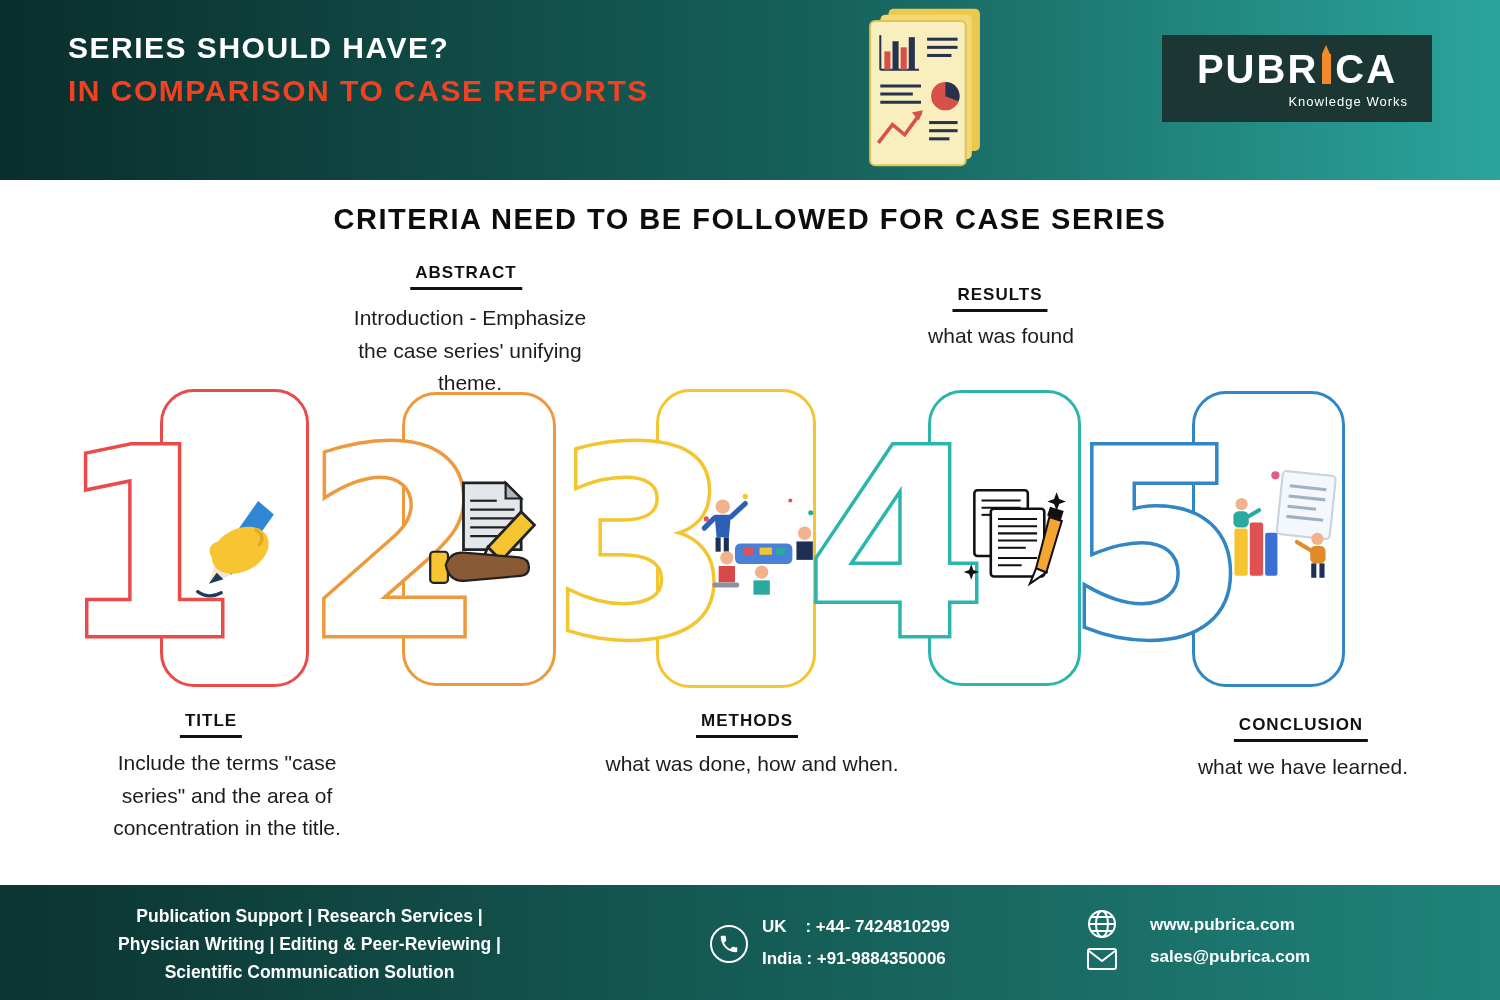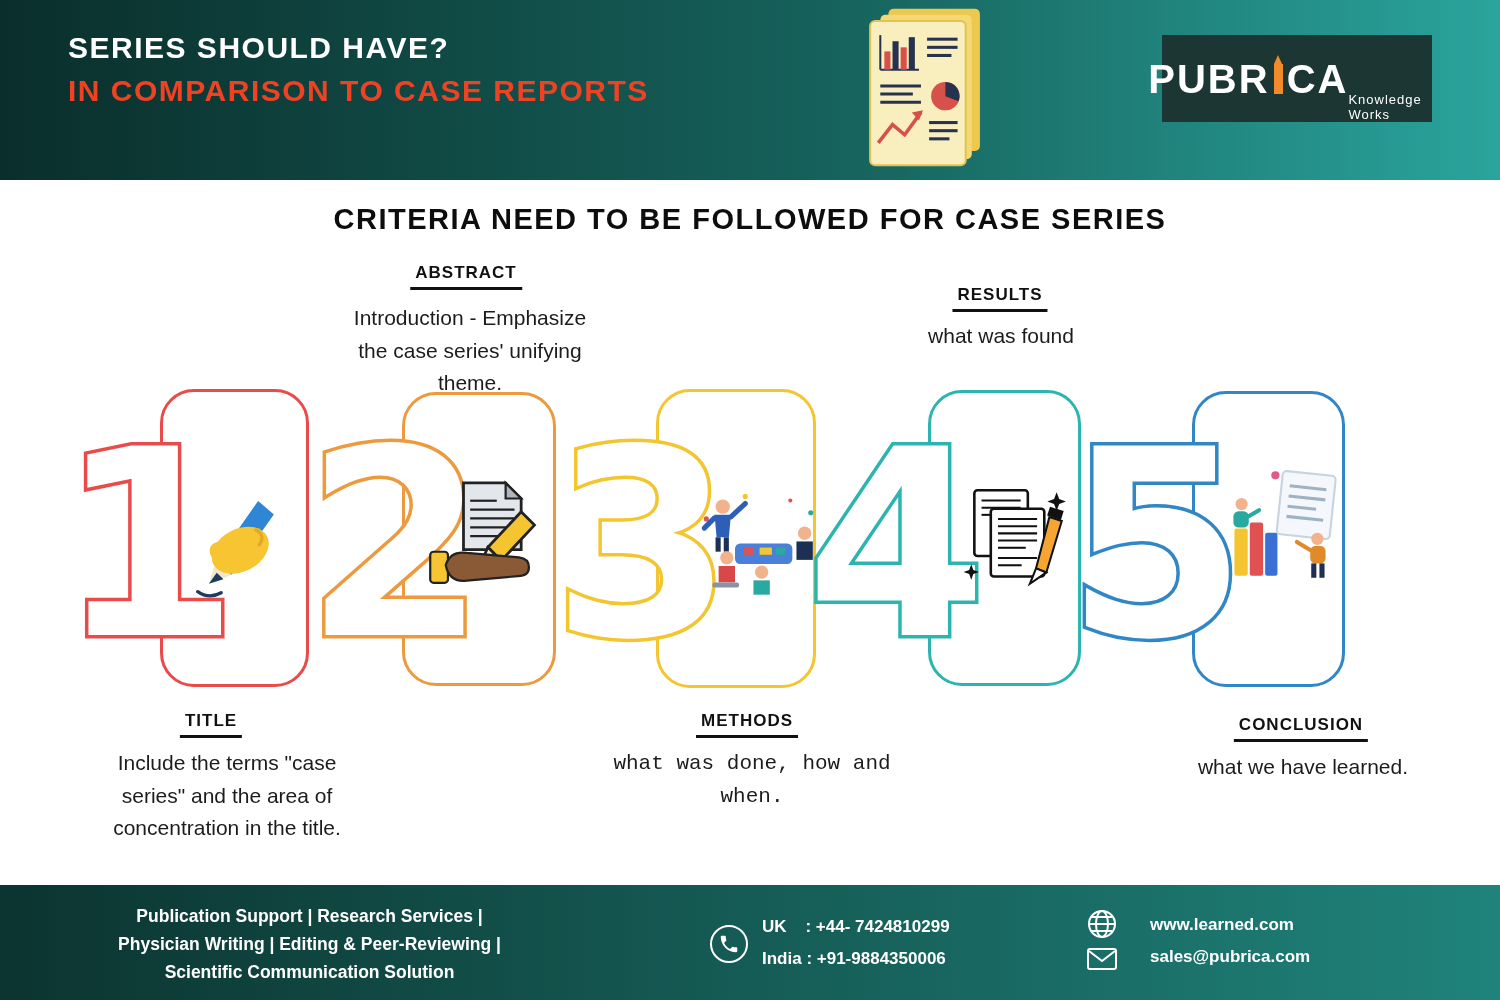--- a/index.html
+++ b/index.html
@@ -8,21 +8,21 @@
   .page { position:relative; width:1500px; height:1000px; background:#ffffff; overflow:hidden; }
 
   
   .header { position:absolute; top:0; left:0; width:1500px; height:180px;
             background:linear-gradient(90deg,#0a2e2b 0%, #16615b 55%, #2aa49c 100%); }
   .header-title-block { position:absolute; left:68px; top:26px; }
   .header-title-line { color:#ffffff; font-size:30px; font-weight:bold; letter-spacing:1.5px; line-height:43px; white-space:nowrap; }
   .header-subtitle { font-size:30px; font-weight:bold; letter-spacing:1.5px; line-height:43px; white-space:nowrap;text-align:center; }
   .header-illustration { position:absolute; left:862px; top:6px; width:122px; height:164px; }
   .logo-box { position:absolute; left:1162px; top:35px; width:270px; height:87px; background:#1c3733;
-              display:flex; flex-direction:row; justify-content:center; align-items:center; }
+              display:flex; flex-direction:column; justify-content:center; align-items:center; }
   .logo-row { display:flex; align-items:center; color:#ffffff; font-size:40px; font-weight:bold; letter-spacing:2px; line-height:1; }
   .logo-pencil { width:9px; height:30px; background:var(--pc,#f08a2a); margin:0 4px; position:relative; display:inline-block; }
   .logo-pencil::before { content:""; position:absolute; top:-9px; left:0;
                          border-left:4.5px solid transparent; border-right:4.5px solid transparent;
                          border-bottom:9px solid var(--pc,#f08a2a); }
   .logo-tagline { align-self:flex-end; margin-right:24px; margin-top:5px; color:#ffffff; font-size:13px; letter-spacing:1px; }
 
   
   .main-heading { position:absolute; top:203px; left:0; width:1500px; text-align:center;
                   font-size:29px; font-weight:bold; letter-spacing:1.5px; color:#0d0d0d; }
@@ -155,21 +155,21 @@
     <rect x="82" y="56" width="9" height="7" fill="#2aa9a0"></rect>
     <circle cx="110" cy="42" r="6.5" fill="#f2b38c"></circle>
     <path d="M102 50 h16 v18 h-16 z" fill="#1d2f52"></path>
     <circle cx="34" cy="66" r="6.5" fill="#f2b38c"></circle>
     <path d="M26 74 h16 v16 h-16 z" fill="#d84848"></path>
     <rect x="20" y="90" width="26" height="5" rx="2" fill="#8a93a5"></rect>
     <circle cx="68" cy="80" r="6.5" fill="#f2b38c"></circle>
     <path d="M60 88 h16 v14 h-16 z" fill="#2aa9a0"></path>
   </svg>
   <div class="step-label" style="left:747px; top:711px;">METHODS</div>
-  <div class="step-desc" style="left:752px; top:748px; width:300px;font-family:Liberation Mono, monospace;">what was done, how and when.</div>
+  <div class="step-desc" style="left:752px; top:748px; width:300px;">what was done, how and when.</div>
 
   <div class="step-card" style="left: 928px; top: 390px; width: 153px; height: 296px; border-color: rgb(44, 181, 174);"></div>
   <div class="step-num" style="left: 806px; top: 415px; --c: #2cb5ae;">4</div>
   <svg class="step-icon" style="left:962px; top:482px; width:108px; height:112px;" viewBox="0 0 105 105">
     <rect x="12" y="6" width="52" height="64" rx="3" fill="#fff" stroke="#111" stroke-width="2.5"></rect>
     <g stroke="#111" stroke-width="2">
       <line x1="19" y1="16" x2="57" y2="16"></line>
         <line x1="19" y1="23" x2="57" y2="23"></line>
         <line x1="19" y1="30" x2="45" y2="30"></line>
     </g>
@@ -236,21 +236,21 @@
   <div class="phone-line" style="top:917px;">UK    : +44- 7424810299</div>
   <div class="phone-line" style="top:949px;">India : +91-9884350006</div>
 
   <svg class="contact-icon" style="top:908px;" width="32" height="32" viewBox="0 0 32 32">
     <circle cx="16" cy="16" r="13" fill="none" stroke="#ffffff" stroke-width="2"></circle>
     <ellipse cx="16" cy="16" rx="6" ry="13" fill="none" stroke="#ffffff" stroke-width="2"></ellipse>
     <line x1="3" y1="16" x2="29" y2="16" stroke="#ffffff" stroke-width="2"></line>
     <line x1="5" y1="9" x2="27" y2="9" stroke="#ffffff" stroke-width="2"></line>
     <line x1="5" y1="23" x2="27" y2="23" stroke="#ffffff" stroke-width="2"></line>
   </svg>
-  <div class="contact-text" style="top:915px;">www.learned.com</div>
+  <div class="contact-text" style="top:915px;">www.pubrica.com</div>
 
   <svg class="contact-icon" style="top:947px;" width="32" height="24" viewBox="0 0 32 24">
     <rect x="2" y="2" width="28" height="20" rx="2" fill="none" stroke="#ffffff" stroke-width="2"></rect>
     <path d="M3 4 L16 14 L29 4" fill="none" stroke="#ffffff" stroke-width="2"></path>
   </svg>
   <div class="contact-text" style="top:947px;">sales@pubrica.com</div>
 
 </div>
 
 </body></html>

